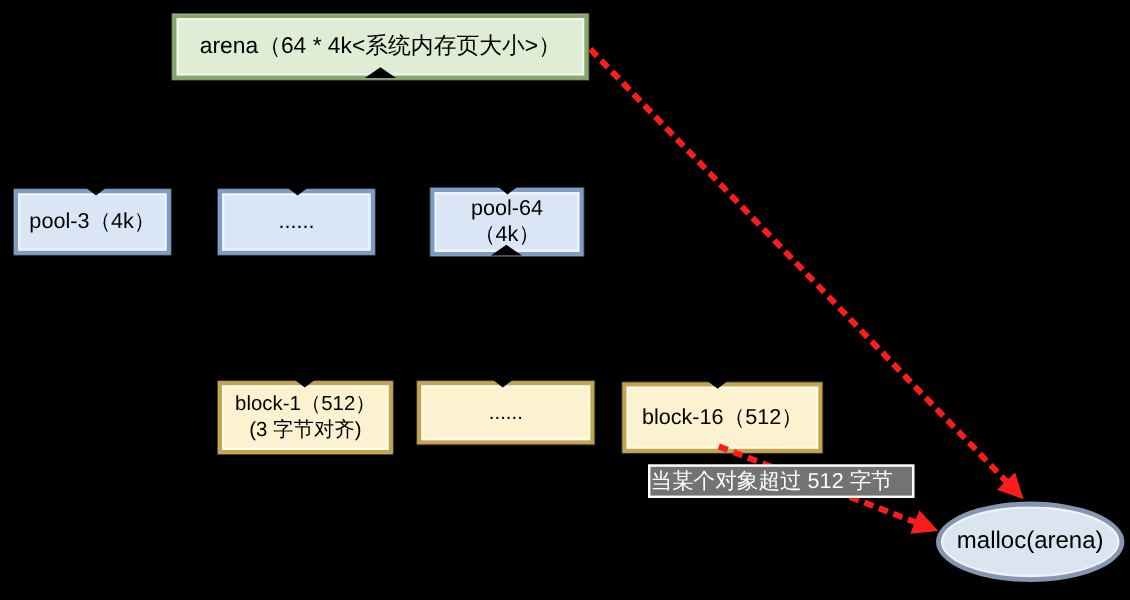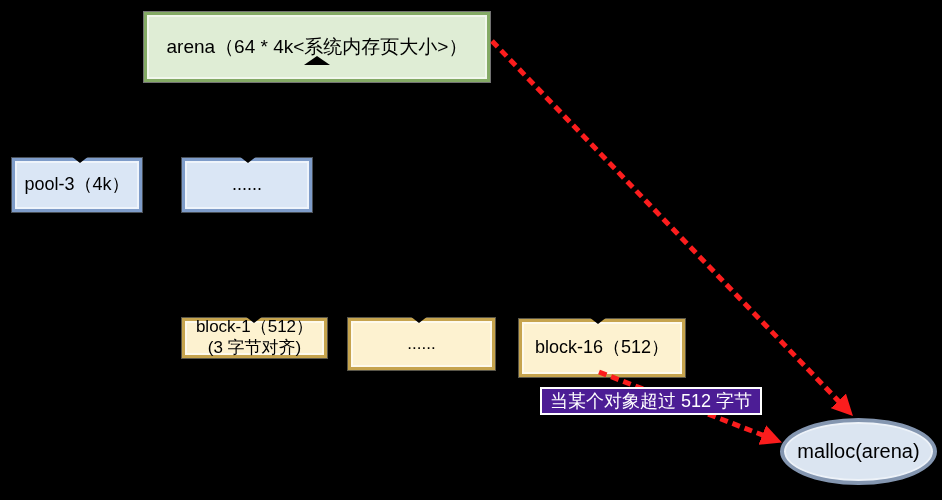--- a/index.html
+++ b/index.html
@@ -28,22 +28,22 @@
     background:var(--block-fill);border:3px solid var(--block-border);
     box-shadow:0 0 0 1px rgba(255,245,210,.35), inset 0 0 0 2px rgba(255,255,255,.6);
     font-size:17px;
   }
   .ellipse{
     background:var(--malloc-fill);border:4px solid var(--malloc-border);
     border-radius:50%;box-shadow:inset 0 0 0 2px rgba(255,255,255,.5);
     font-size:20px;z-index:4;
   }
   .note{
-    position:absolute;display:flex;align-items:center;justify-content:center;
-    background:#4c1d95;border:2px solid var(--note-border);color:var(--note-text);
+    position:absolute;display:flex;align-items:center;justify-content:flex-start;
+    background:#737373;border:2px solid var(--note-border);color:var(--note-text);
     font-size:18px;white-space:nowrap;box-sizing:border-box;z-index:6;
   }
   .arrows{position:absolute;left:0;top:0;z-index:5;pointer-events:none;}
   .arrows line{stroke:var(--arrow-red);stroke-width:5;stroke-dasharray:8 5;}
   .arrows marker path{fill:var(--arrow-red);}
   .notch{position:absolute;width:0;height:0;z-index:3;}
   .notch-down{border-left:9px solid transparent;border-right:9px solid transparent;border-top:7px solid #000;}
   .notch-up{border-left:13px solid transparent;border-right:13px solid transparent;border-bottom:9px solid #000;}
 </style>
 </head>
@@ -54,32 +54,36 @@
   <svg class="arrows" width="942" height="500" viewBox="0 0 942 500">
     <defs>
       <marker id="ah" viewBox="0 0 10 10" refX="8" refY="5" markerWidth="4.2" markerHeight="4.2" orient="auto-start-reverse">
         <path d="M0,0 L10,5 L0,10 z"></path>
       </marker>
     </defs>
     <line x1="492" y1="41" x2="850" y2="413" marker-end="url(#ah)"></line>
     <line x1="599" y1="372" x2="778" y2="441" marker-end="url(#ah)"></line>
   </svg>
 
-  <div class="node arena" style="left:144px;top:12px;width:346px;height:70px;">
+  <div class="node arena" style="left:144px;top:12px;width:346px;height:54px;">
     <span>arena（64 * 4k&lt;系统内存页大小&gt;）</span>
   </div>
 
   <div class="node pool" style="left:12px;top:158px;width:130px;height:54px;">
     <span>pool-3（4k）</span>
   </div>
   <div class="node pool" style="left:182px;top:158px;width:130px;height:54px;">
     <span>......</span>
   </div>
+  <div class="node pool" style="left:359px;top:157px;width:127px;height:56px;">
+    <span>pool-64</span>
+    <span>（4k）</span>
+  </div>
 
-  <div class="node block" style="left:182px;top:318px;width:145px;height:40px;">
+  <div class="node block" style="left:182px;top:318px;width:145px;height:60px;">
     <span>block-1（512）</span>
     <span>(3 字节对齐)</span>
   </div>
   <div class="node block" style="left:348px;top:318px;width:147px;height:52px;">
     <span>......</span>
   </div>
   <div class="node block" style="left:519px;top:319px;width:166px;height:58px;font-size:18px;">
     <span>block-16（512）</span>
   </div>
 

